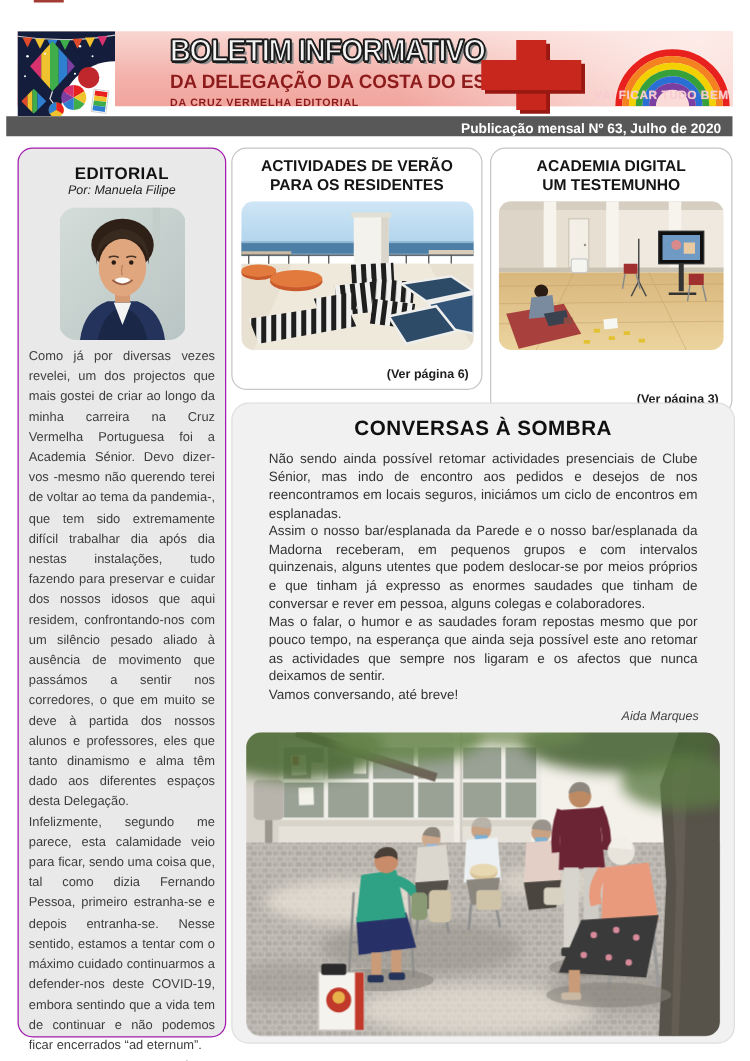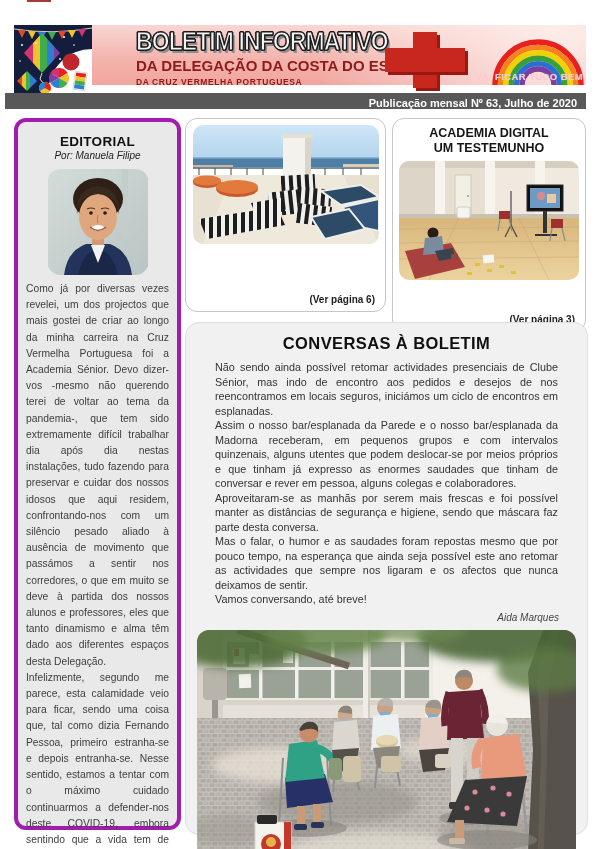--- a/index.html
+++ b/index.html
@@ -29,21 +29,21 @@
   .motto{right:3px;bottom:3px;font-weight:bold;font-size:9.5px;letter-spacing:.4px;
     color:#f7ccd1;white-space:nowrap;text-shadow:0 0 1px rgba(255,210,214,.6);}
 
   .issue-bar{left:5px;top:93px;width:581px;height:16px;background:var(--bar-gray,#585858);
     color:#fff;font-weight:bold;font-size:11px;line-height:20px;text-align:right;
     padding-right:9px;box-sizing:border-box;}
 
   
   .box{box-sizing:border-box;border-radius:12px;}
   .editorial{left:14px;top:118px;width:167px;height:712px;background:#e9e9e9;
-    border:4px solid #a21caf;padding:8px;}
+    border:1px solid #a21caf;padding:8px;}
   .editorial h2{margin:4px 0 0;text-align:center;font-size:13.5px;letter-spacing:.3px;color:#111;}
   .byline{text-align:center;font-size:10px;font-weight:normal;font-style:italic;color:#222;margin-top:1px;}
   .portrait{display:block;margin:8px auto 6px;width:102px;height:106px;border-radius:14px;}
   .ed-text p{margin:0;text-align:justify;font-size:10.3px;line-height:16.2px;color:#3d3d3d;}
   .continua{text-align:right;font-weight:bold;font-size:10px;color:#2e2e2e;margin-top:3px;}
 
   .card{background:#fff;border:1.5px solid #c6c6c6;}
   .card h3{margin:7px 4px 0;text-align:center;font-size:12.5px;line-height:14.5px;color:#151515;}
   .card-verao{left:185px;top:118px;width:201px;height:194px;}
   .card-academia{left:392px;top:118px;width:194px;height:214px;}
@@ -137,21 +137,21 @@
         <rect x="-5" y="-4" width="10" height="4" fill="#f0c22e"></rect>
         <rect x="-5" y="0" width="10" height="4" fill="#3fae4a"></rect>
         <rect x="-5" y="4" width="10" height="4" fill="#2f7fd0"></rect>
       </g>
     </g>
   </svg>
 
   <div class="abs mast-titles">
     <div class="mast-title">BOLETIM INFORMATIVO</div>
     <div class="mast-sub">DA DELEGAÇÃO DA COSTA DO ESTORIL</div>
-    <div class="mast-org">DA CRUZ VERMELHA PORTUGUESA</div>
+    <div class="mast-org">DA CRUZ VERMELHA EDITORIAL</div>
   </div>
 
   <div class="abs cross">
     <div class="v"></div>
       <div class="h"></div>
   </div>
 
   <svg class="abs rainbow" viewBox="0 0 92 48">
     <g fill="none" stroke-width="5.4">
       <path d="M3 48 A43 43 0 0 1 89 48" stroke="#e8201e"></path>
@@ -199,20 +199,21 @@
   </svg>
 
   <div class="ed-text">
       <p>Como já por diversas vezes revelei, um dos projectos que mais gostei de criar ao longo da minha carreira na Cruz Vermelha Portuguesa foi a Academia Sénior. Devo dizer-vos -mesmo não querendo terei de voltar ao tema da pandemia-, que tem sido extremamente difícil trabalhar dia após dia nestas instalações, tudo fazendo para preservar e cuidar dos nossos idosos que aqui residem, confrontando-nos com um silêncio pesado aliado à ausência de movimento que passámos a sentir nos corredores, o que em muito se deve à partida dos nossos alunos e professores, eles que tanto dinamismo e alma têm dado aos diferentes espaços desta Delegação.</p>
       <p>Infelizmente, segundo me parece, esta calamidade veio para ficar, sendo uma coisa que, tal como dizia Fernando Pessoa, primeiro estranha-se e depois entranha-se. Nesse sentido, estamos a tentar com o máximo cuidado continuarmos a defender-nos deste COVID-19, embora sentindo que a vida tem de continuar e não podemos ficar encerrados “ad eternum”.</p>
     </div>
   <div class="continua">(continua pág. 2)</div>
 </aside>
 
 <section class="abs box card card-verao">
+  <h3><span>ACTIVIDADES DE VERÃO</span><br><span>PARA OS RESIDENTES</span></h3>
 
   <svg class="photo soft" width="186" height="119" viewBox="0 0 186 119">
     <defs>
       <linearGradient id="sky" x1="0" y1="0" x2="0" y2="1">
         <stop offset="0" stop-color="#cfe6f6"></stop>
           <stop offset="1" stop-color="#a9cfe9"></stop>
       </linearGradient>
       <pattern id="bw" width="8" height="8" patternUnits="userSpaceOnUse">
         <rect width="4" height="8" fill="#1e1e1e"></rect>
           <rect x="4" width="4" height="8" fill="#f0f0ee"></rect>
@@ -335,25 +336,24 @@
         <rect x="68" y="111" width="5" height="3"></rect>
       <rect x="112" y="110" width="5" height="3"></rect>
     </g>
     <rect x="84" y="94" width="11" height="8" fill="#f6f6f2" transform="rotate(-6 89 98)"></rect>
   </svg>
 
   <div class="pageref">(Ver página 3)</div>
 </section>
 
 <section class="abs article">
-  <h1>CONVERSAS À BOLETIM</h1>
+  <h1>CONVERSAS À SOMBRA</h1>
   <div class="art-text">
       <p>Não sendo ainda possível retomar actividades presenciais de Clube Sénior, mas indo de encontro aos pedidos e desejos de nos reencontramos em locais seguros, iniciámos um ciclo de encontros em esplanadas.</p>
       <p>Assim o nosso bar/esplanada da Parede e o nosso bar/esplanada da Madorna receberam, em pequenos grupos e com intervalos quinzenais, alguns utentes que podem deslocar-se por meios próprios e que tinham já expresso as enormes saudades que tinham de conversar e rever em pessoa, alguns colegas e colaboradores.</p>
-      <p>Aproveitaram-se as manhãs por serem mais frescas e foi possível manter as distâncias de segurança e higiene, sendo que máscara faz parte desta conversa.</p>
       <p>Mas o falar, o humor e as saudades foram repostas mesmo que por pouco tempo, na esperança que ainda seja possível este ano retomar as actividades que sempre nos ligaram e os afectos que nunca deixamos de sentir.</p>
       <p>Vamos conversando, até breve!</p>
     </div>
   <div class="author">Aida Marques</div>
 
   <svg class="big-photo soft" width="379" height="243" viewBox="0 0 379 243">
     <defs>
       <pattern id="cob" width="12" height="9" patternUnits="userSpaceOnUse">
         <rect width="12" height="9" fill="#c5c1ba"></rect>
         <rect x="0.5" y="0.5" width="5" height="3.6" rx="1.2" fill="#b2aea7"></rect>

